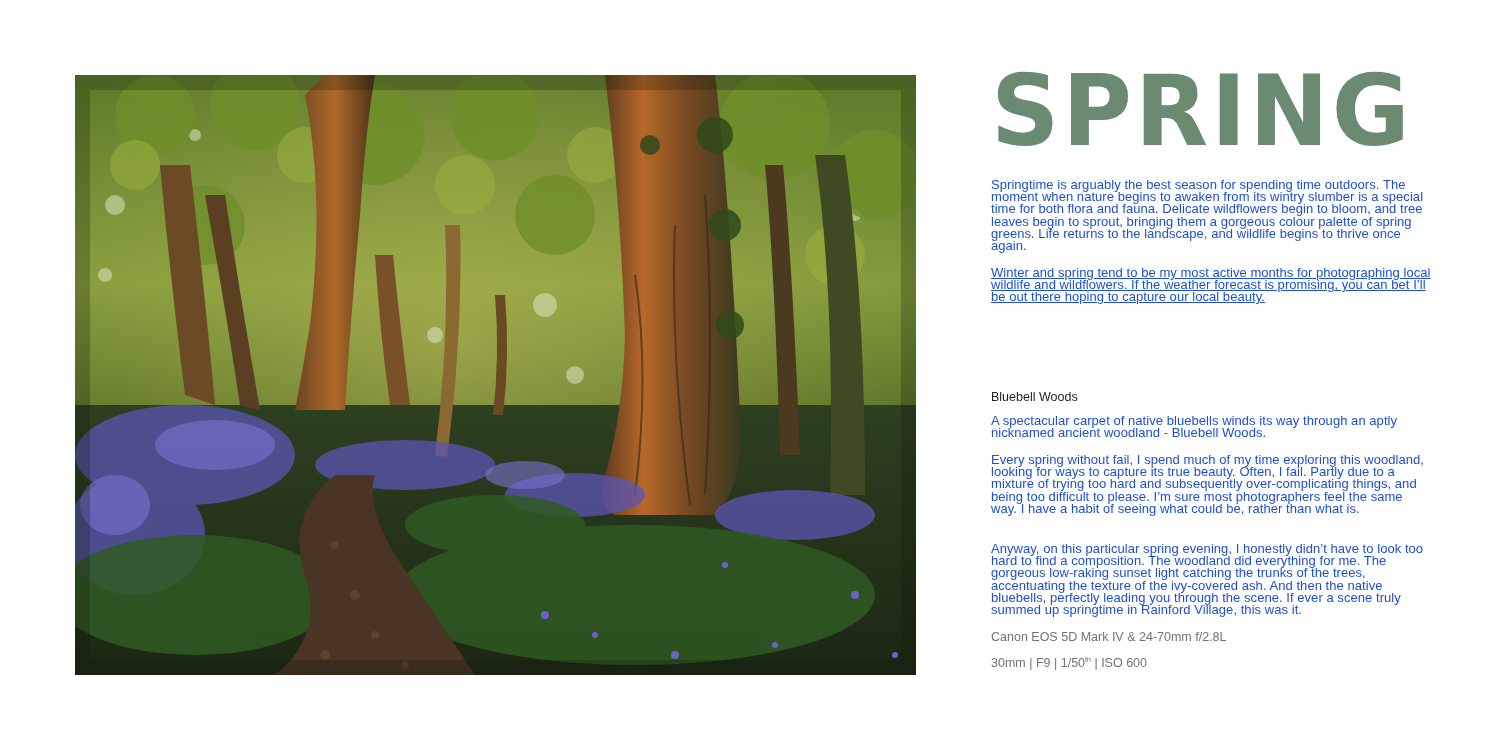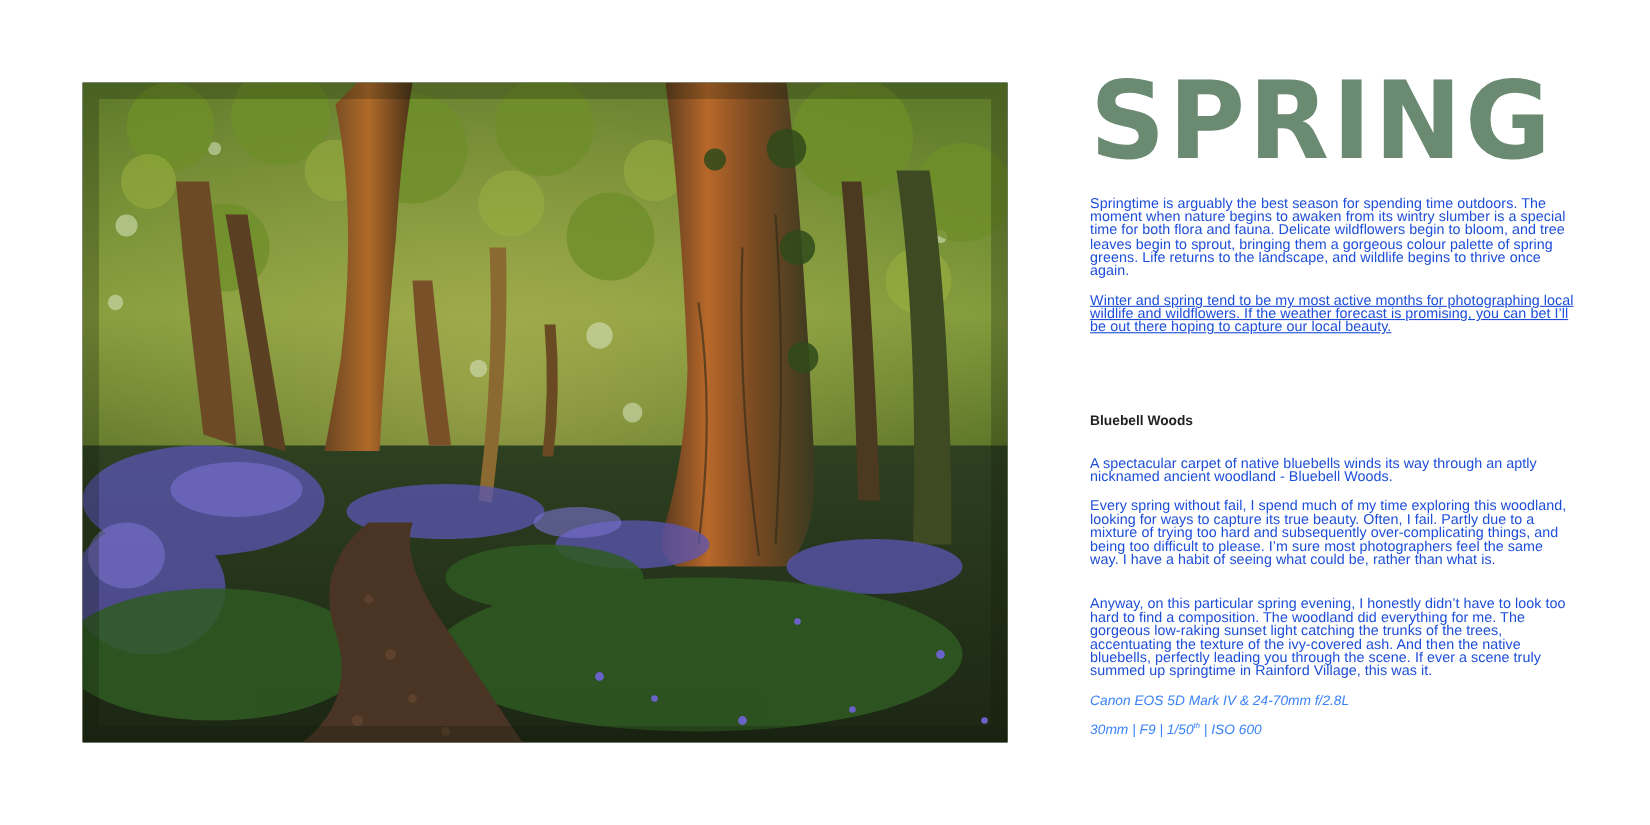--- a/index.html
+++ b/index.html
@@ -49,35 +49,34 @@
       font-size: 13px;
       line-height: 12.2px;
       margin: 0;
       color: #1d4ed8;
       letter-spacing: 0.05px;
     }
     .p1 { position: absolute; top: 117px; }
     .p2 { position: absolute; top: 205px; text-decoration: underline; }
     .sub-title {
       position: absolute;
-      top: 313px;
+      top: 328px;
       font-family: "Liberation Sans", sans-serif;
-      font-weight: bold;
+      font-weight: normal;
       font-size: 12.5px;
       color: #1f1f1f;
       margin: 0;
     }
     .p3 { position: absolute; top: 353px; }
     .p4 { position: absolute; top: 392px; }
     .p5 { position: absolute; top: 481px; }
     .meta {
       position: absolute;
-      font-style: italic;
       font-size: 12.5px;
-      color: #3b82f6;
+      color: #737373;
       margin: 0;
     }
     .meta1 { top: 568px; }
     .meta2 { top: 594px; }
     .meta sup { font-size: 7px; }
   </style>
 </head>
 <body>
 
 <div class="photo" role="img" aria-label="Woodland path through bluebells with sunlit ivy-covered ash trunks">

